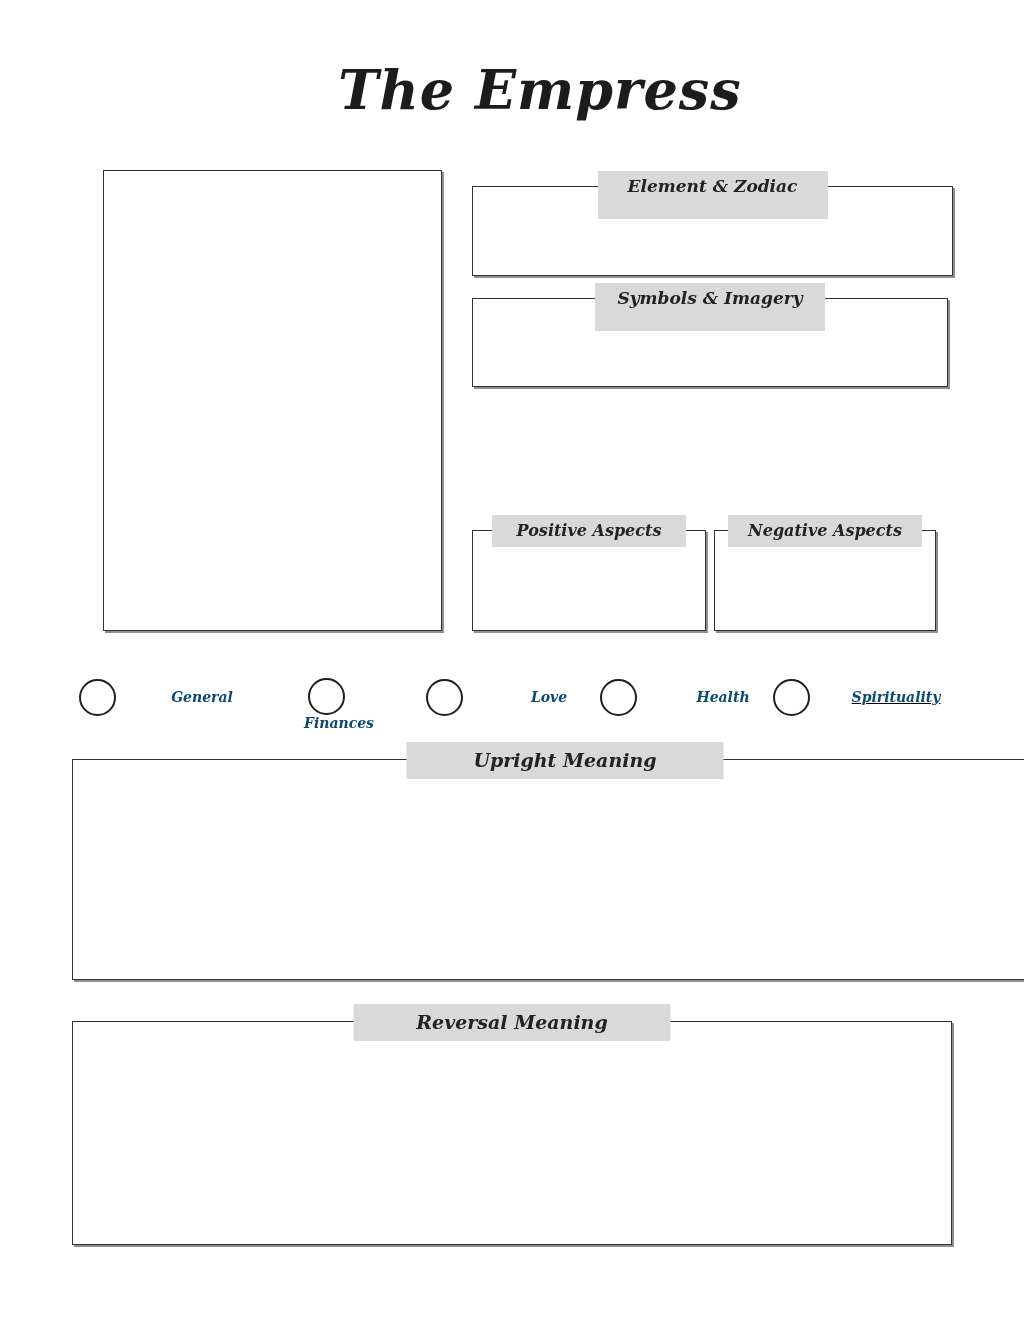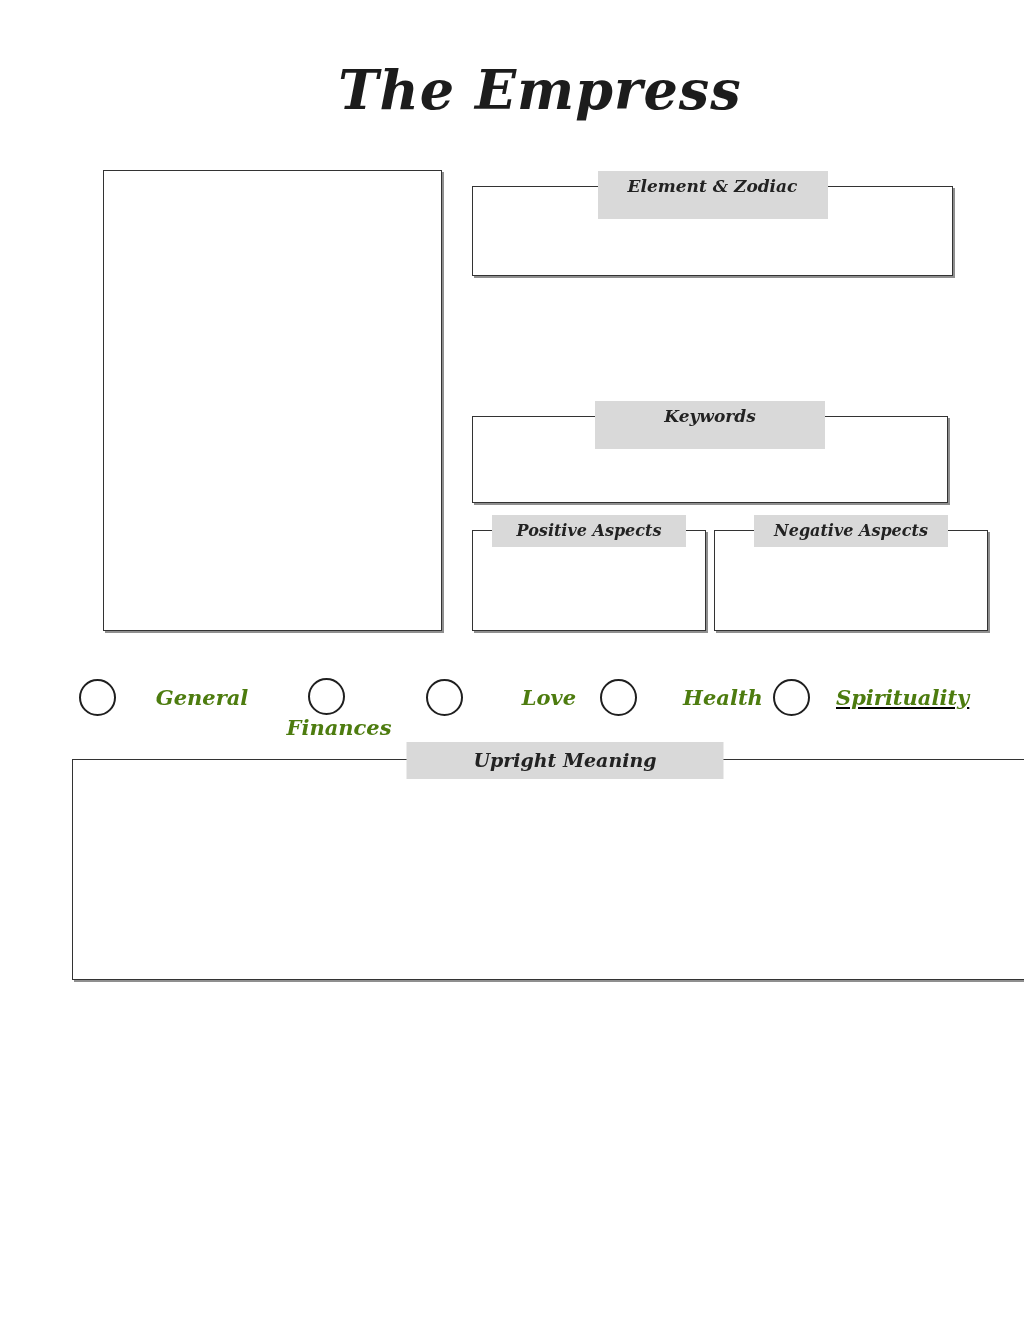--- a/index.html
+++ b/index.html
@@ -79,21 +79,21 @@
     transform: translateX(-50%);
     font-size: 19px;
   }
 
   
   .card-box       { left: 103px; top: 170px; width: 339px; height: 461px; }
   .element-box    { left: 472px; top: 186px; width: 481px; height: 90px;  }
   .symbols-box    { left: 472px; top: 298px; width: 476px; height: 89px;  }
   .keywords-box   { left: 472px; top: 416px; width: 476px; height: 87px;  }
   .positive-box   { left: 472px; top: 530px; width: 234px; height: 101px; }
-  .negative-box   { left: 714px; top: 530px; width: 274px; height: 101px; }
+  .negative-box   { left: 714px; top: 530px; width: 222px; height: 101px; }
   .upright-box    { left: 72px;  top: 759px; width: 986px; height: 221px; text-decoration: underline; }
   .reversal-box   { left: 72px;  top: 1021px; width: 880px; height: 224px; }
 
   
   .cat {
     position: absolute;
     top: 678px;
     display: flex;
     align-items: center;
     height: 38px;
@@ -112,46 +112,46 @@
     flex: 0 0 auto;
     cursor: pointer;
   }
   .cat-label {
     width: 120px;
     margin-left: 26px;
     text-align: center;
     font-family: "DejaVu Serif", serif;
     font-style: italic;
     font-weight: bold;
-    font-size: 21px;
-    color: #4d7c0f;
+    font-size: 14px;
+    color: #0c4a6e;
     white-space: nowrap;
   }
 </style>
 </head>
 <body>
 
 <div class="page">
 
   <h1 class="page-title">The Empress</h1>
 
   <div class="fieldbox card-box">
     <div class="fieldarea"></div>
   </div>
 
   <div class="fieldbox element-box">
     <div class="fieldlabel label-sm">Element &amp; Zodiac</div>
     <div class="fieldarea"></div>
   </div>
 
-
-  <div class="fieldbox keywords-box">
-    <div class="fieldlabel label-sm">Keywords</div>
+  <div class="fieldbox symbols-box">
+    <div class="fieldlabel label-sm">Symbols &amp; Imagery</div>
     <div class="fieldarea"></div>
   </div>
+
 
   <div class="fieldbox positive-box">
     <div class="fieldlabel label-xs">Positive Aspects</div>
     <div class="fieldarea"></div>
   </div>
 
   <div class="fieldbox negative-box">
     <div class="fieldlabel label-xs">Negative Aspects</div>
     <div class="fieldarea"></div>
   </div>
@@ -175,14 +175,18 @@
   <div class="cat cat-5">
     <span class="cat-circle"></span>
     <span class="cat-label">Spirituality</span>
   </div>
 
   <div class="fieldbox upright-box">
     <div class="fieldlabel label-lg">Upright Meaning</div>
     <div class="fieldarea"></div>
   </div>
 
+  <div class="fieldbox reversal-box">
+    <div class="fieldlabel label-lg">Reversal Meaning</div>
+    <div class="fieldarea"></div>
+  </div>
 
 </div>
 
 </body></html>

